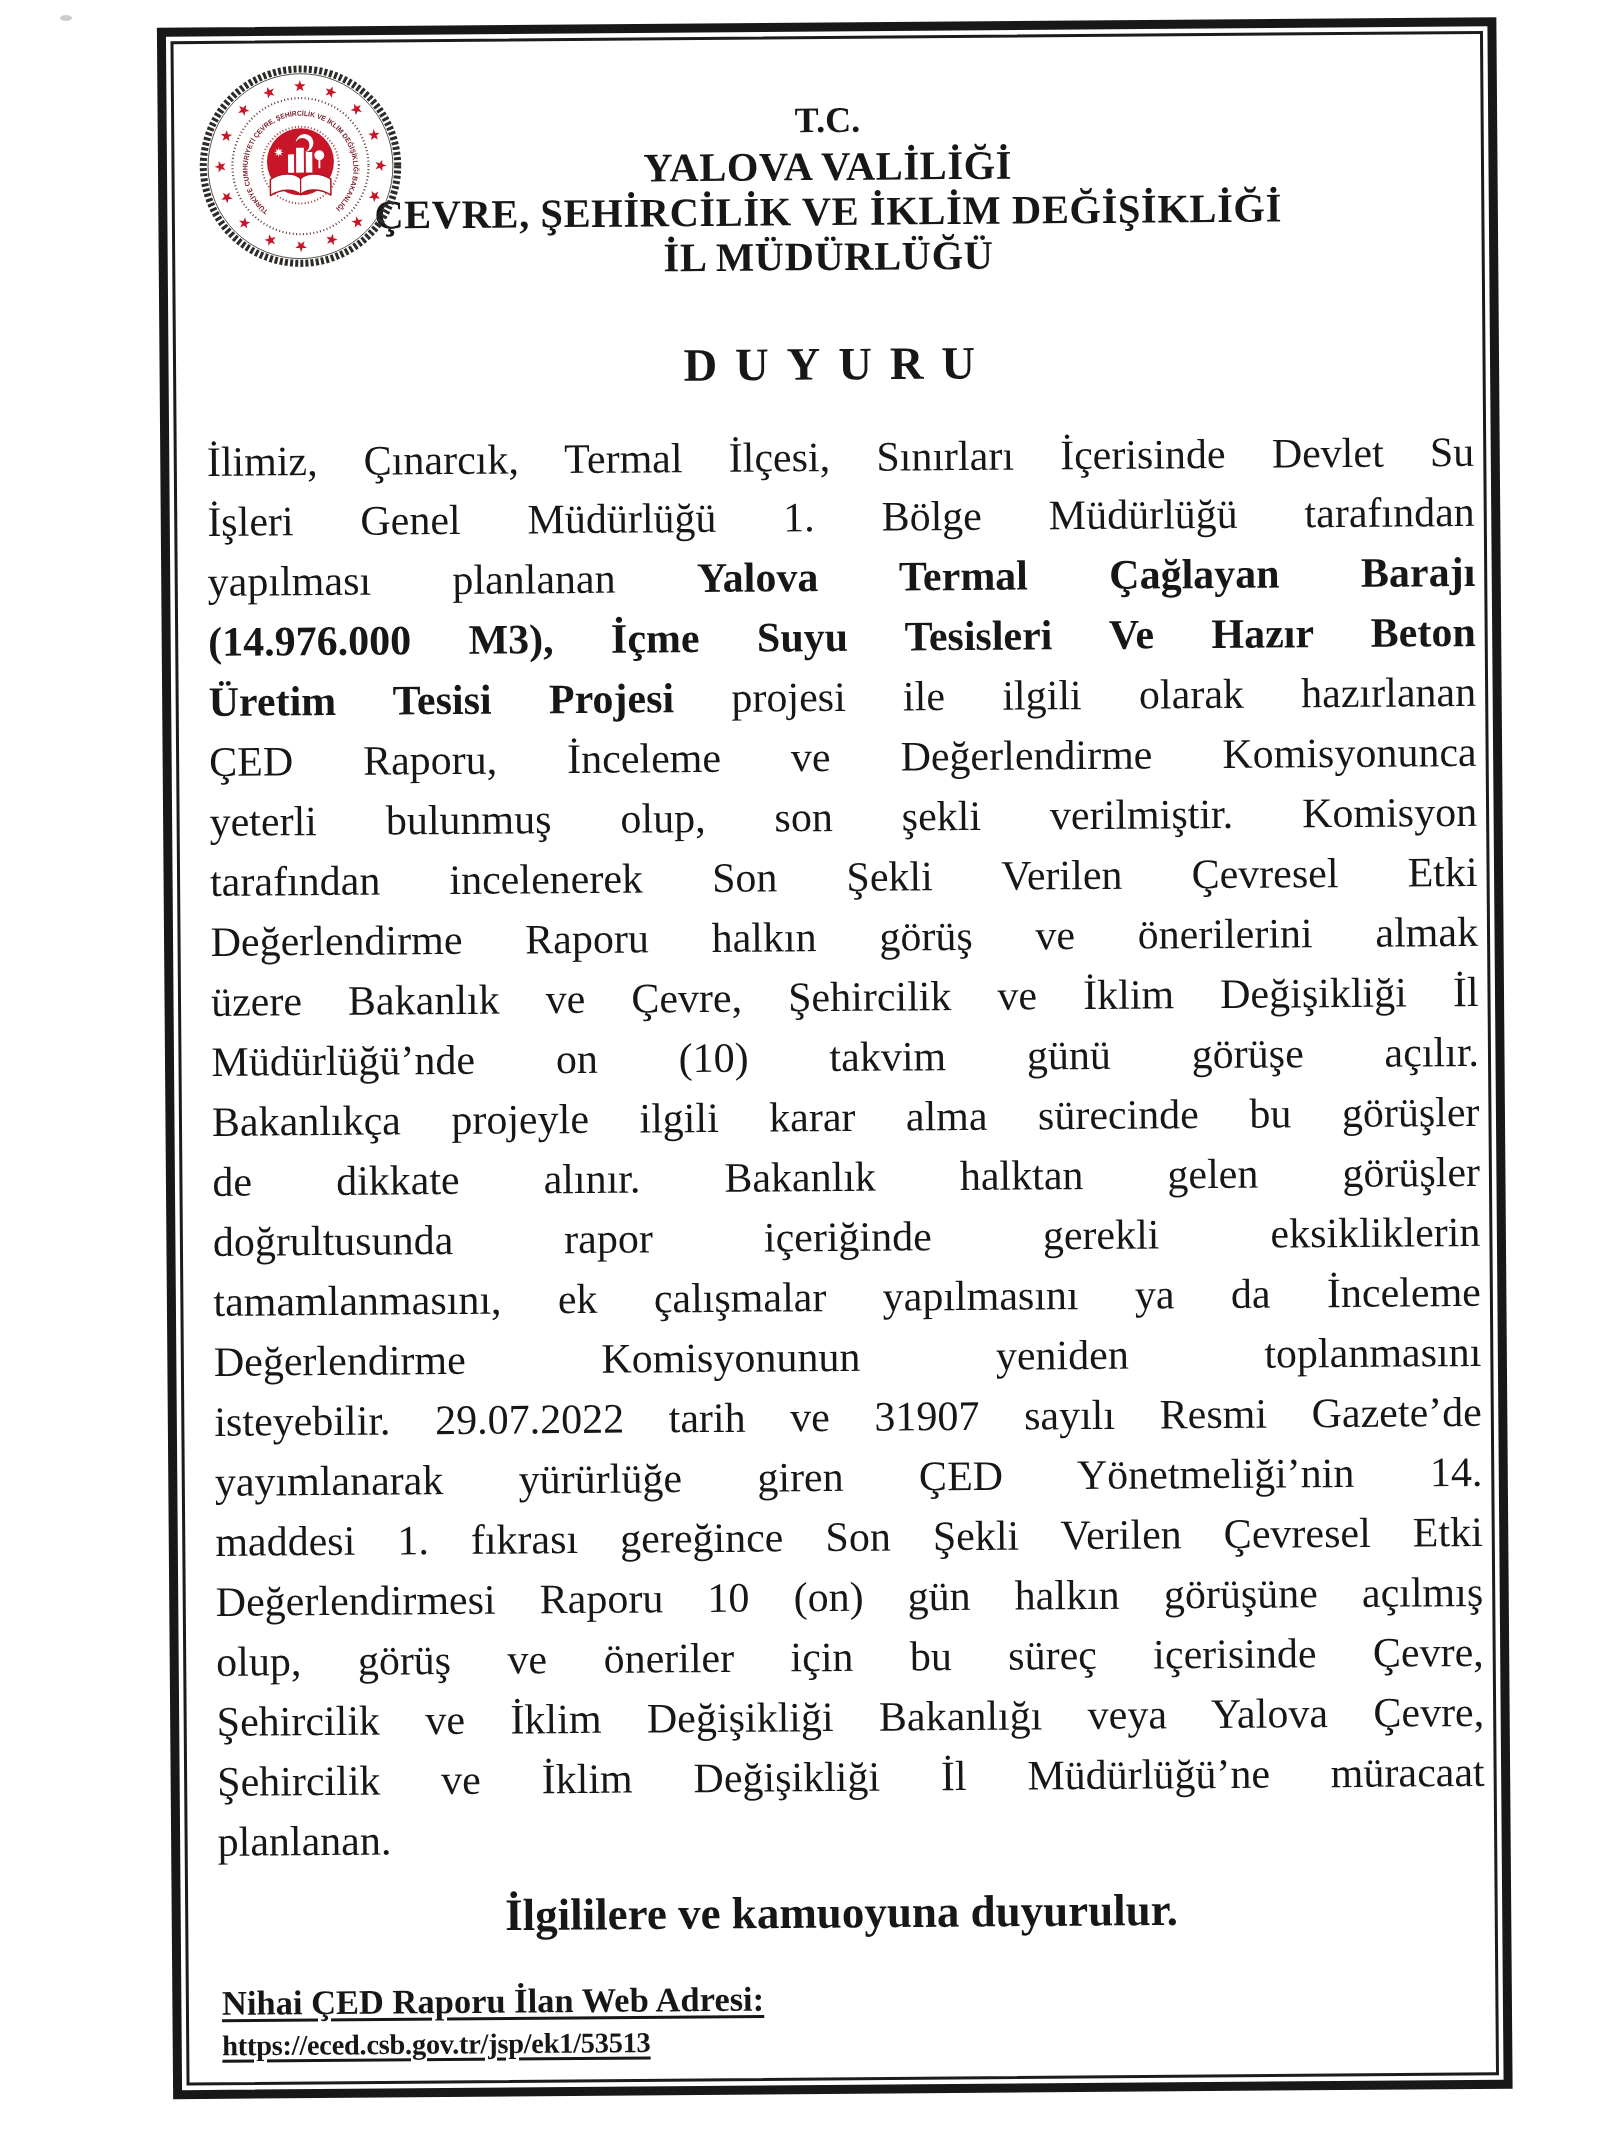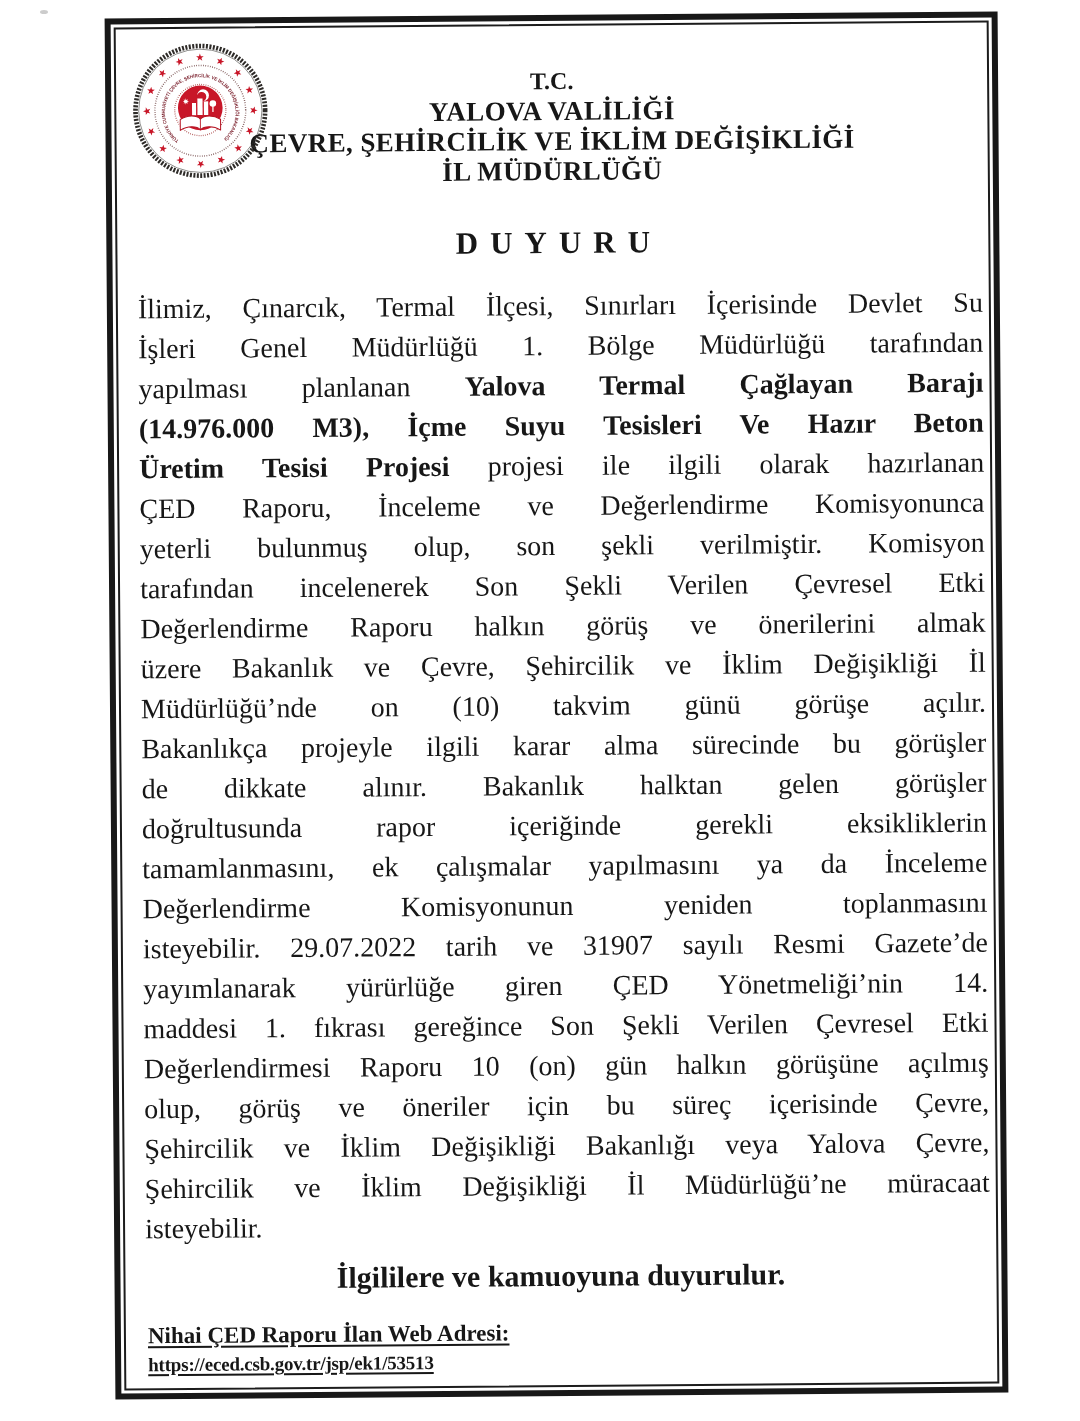--- a/index.html
+++ b/index.html
@@ -147,21 +147,21 @@
         <div class="body-line just"><span>doğrultusunda rapor içeriğinde gerekli eksikliklerin</span></div>
         <div class="body-line just"><span>tamamlanmasını, ek çalışmalar yapılmasını ya da İnceleme</span></div>
         <div class="body-line just"><span>Değerlendirme Komisyonunun yeniden toplanmasını</span></div>
         <div class="body-line just"><span>isteyebilir. 29.07.2022 tarih ve 31907 sayılı Resmi Gazete’de</span></div>
         <div class="body-line just"><span>yayımlanarak yürürlüğe giren ÇED Yönetmeliği’nin 14.</span></div>
         <div class="body-line just"><span>maddesi 1. fıkrası gereğince Son Şekli Verilen Çevresel Etki</span></div>
         <div class="body-line just"><span>Değerlendirmesi Raporu 10 (on) gün halkın görüşüne açılmış</span></div>
         <div class="body-line just"><span>olup, görüş ve öneriler için bu süreç içerisinde Çevre,</span></div>
         <div class="body-line just"><span>Şehircilik ve İklim Değişikliği Bakanlığı veya Yalova Çevre,</span></div>
         <div class="body-line just"><span>Şehircilik ve İklim Değişikliği İl Müdürlüğü’ne müracaat</span></div>
-        <div class="body-line"><span>isteyebilir.</span></div>
+        <div class="body-line"><span>planlanan.</span></div>
       </div>
 
     <div class="closing">İlgililere ve kamuoyuna duyurulur.</div>
 
     <div class="footer">
       <div><span class="f-label">Nihai ÇED Raporu İlan Web Adresi:</span></div>
       <div><span class="f-url">https://eced.csb.gov.tr/jsp/ek1/53513</span></div>
     </div>
 
   </div>

